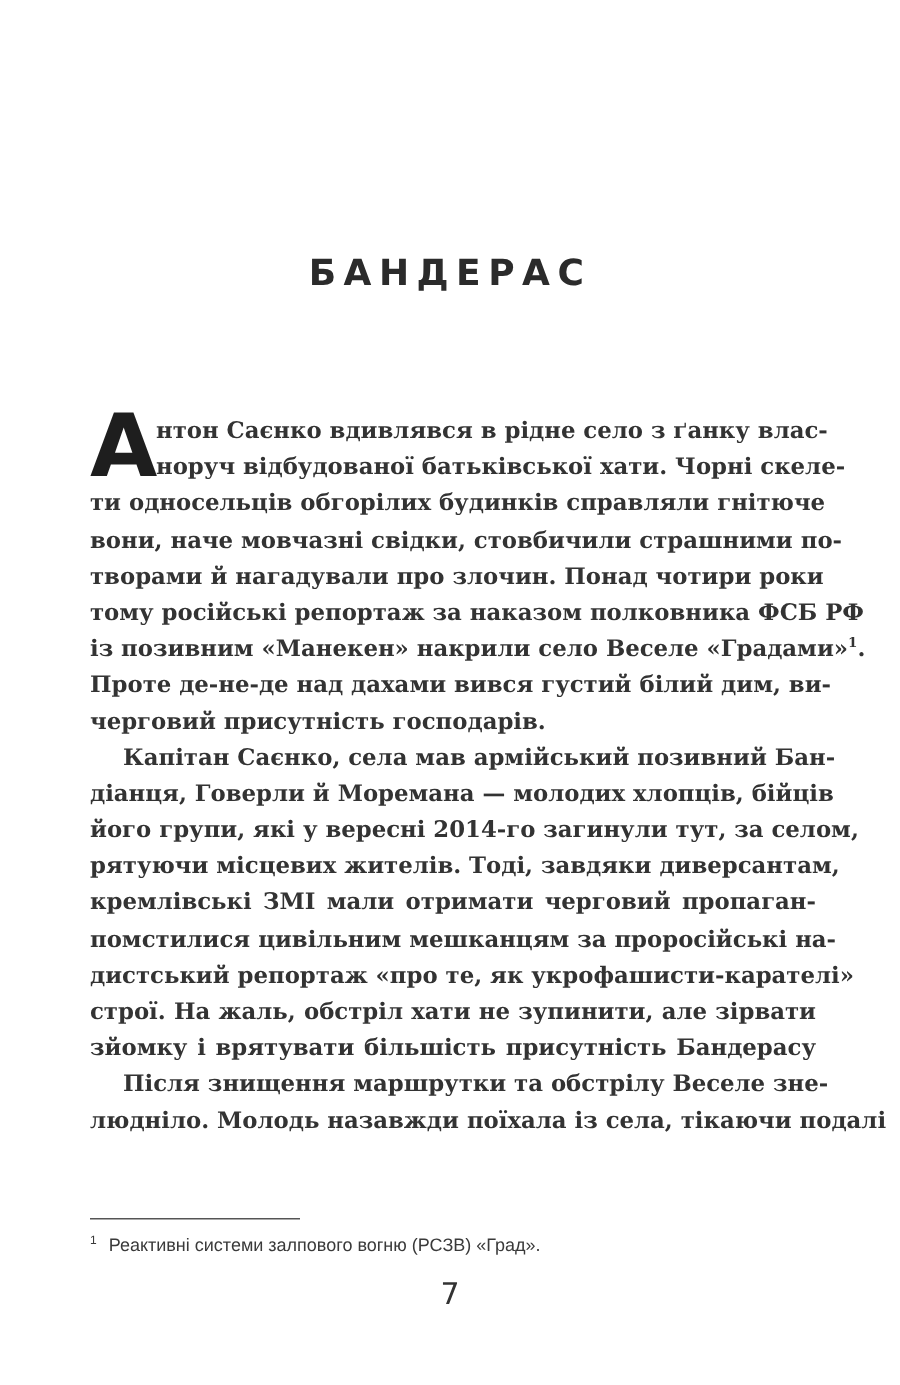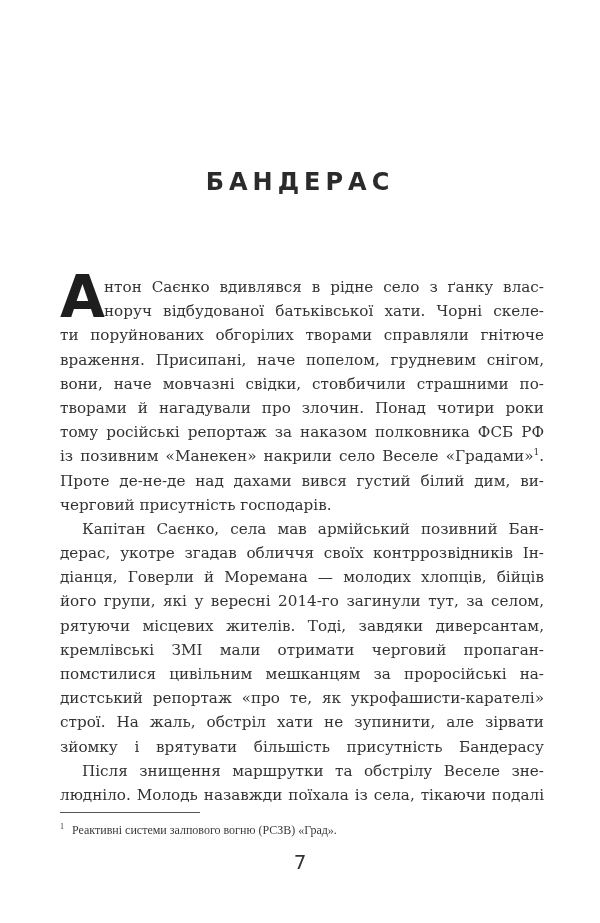--- a/index.html
+++ b/index.html
@@ -13,67 +13,65 @@
     font-family: "DejaVu Sans", sans-serif; font-weight: bold; font-size: 24px;
     letter-spacing: 5px; color: #2b2b2b;
   }
   .body-text {
     position: absolute; left: 60px; top: 275px; width: 484px;
     font-family: "DejaVu Serif", serif; font-size: 15.2px; line-height: 24.2px;
     color: #333333; text-align: justify;
   }
   .line {
     display: block; height: 24.2px; white-space: nowrap;
-    text-align-last: justify; text-align: justify;
+    text-align-last: justify; text-align: justify; font-weight: bold;
   }
   .line.last { text-align-last: left; }
   .line.indent { padding-left: 22px; }
   .line.dc { padding-left: 44px; }
   .dropcap {
     position: absolute; left: 60px; top: 272px;
     font-family: "DejaVu Sans", sans-serif; font-weight: bold; font-size: 58px;
     line-height: 50px; color: #1e1e1e;
   }
   sup.fnref { font-size: 9px; vertical-align: 6px; line-height: 0; }
   .fn-rule {
     position: absolute; left: 60px; top: 812px; width: 140px; height: 0;
     border-top: 1px solid #555;
   }
   .footnote {
     position: absolute; left: 60px; top: 818px; width: 484px;
-    font-family: Liberation Serif, serif; font-size: 12px; line-height: 18px; color: #3a3a3a;
+    font-family: Liberation Sans, sans-serif; font-size: 12px; line-height: 18px; color: #3a3a3a;
     white-space: nowrap;
   }
   .footnote .fn-mark { font-size: 8px; vertical-align: 5px; margin-right: 8px; }
   .page-number {
     position: absolute; top: 850px; left: 0; width: 600px; text-align: center;
     font-family: "DejaVu Sans", sans-serif; font-size: 20px; color: #333;
   }
 </style>
 </head>
 <body>
 
 <div class="page">
   <div class="chapter-title">БАНДЕРАС</div>
 
   <div class="dropcap">А</div>
 
   <div class="body-text">
     <span class="line dc">нтон Саєнко вдивлявся в рідне село з ґанку влас-</span>
     <span class="line dc">норуч відбудованої батьківської хати. Чорні скеле-</span>
-    <span class="line">ти поруйнованих обгорілих творами справляли гнітюче</span>
-    <span class="line">враження. Присипані, наче попелом, грудневим снігом,</span>
+    <span class="line">ти односельців обгорілих будинків справляли гнітюче</span>
     <span class="line">вони, наче мовчазні свідки, стовбичили страшними по-</span>
     <span class="line">творами й нагадували про злочин. Понад чотири роки</span>
     <span class="line">тому російські репортаж за наказом полковника ФСБ РФ</span>
     <span class="line"><span>із позивним «Манекен» накрили село Веселе «Градами»</span><sup class="fnref">1</sup><span>.</span></span>
     <span class="line">Проте де-не-де над дахами вився густий білий дим, ви-</span>
     <span class="line last">черговий присутність господарів.</span>
     <span class="line indent">Капітан Саєнко, села мав армійський позивний Бан-</span>
-    <span class="line">дерас, укотре згадав обличчя своїх контррозвідників Ін-</span>
     <span class="line">діанця, Говерли й Моремана — молодих хлопців, бійців</span>
     <span class="line">його групи, які у вересні 2014-го загинули тут, за селом,</span>
     <span class="line">рятуючи місцевих жителів. Тоді, завдяки диверсантам,</span>
     <span class="line">кремлівські ЗМІ мали отримати черговий пропаган-</span>
     <span class="line">помстилися цивільним мешканцям за проросійські на-</span>
     <span class="line">дистський репортаж «про те, як укрофашисти-карателі»</span>
     <span class="line">строї. На жаль, обстріл хати не зупинити, але зірвати</span>
     <span class="line">зйомку і врятувати більшість присутність Бандерасу</span>
     <span class="line indent">Після знищення маршрутки та обстрілу Веселе зне-</span>
     <span class="line">люднiло. Молодь назавжди поїхала із села, тікаючи подалі</span>

